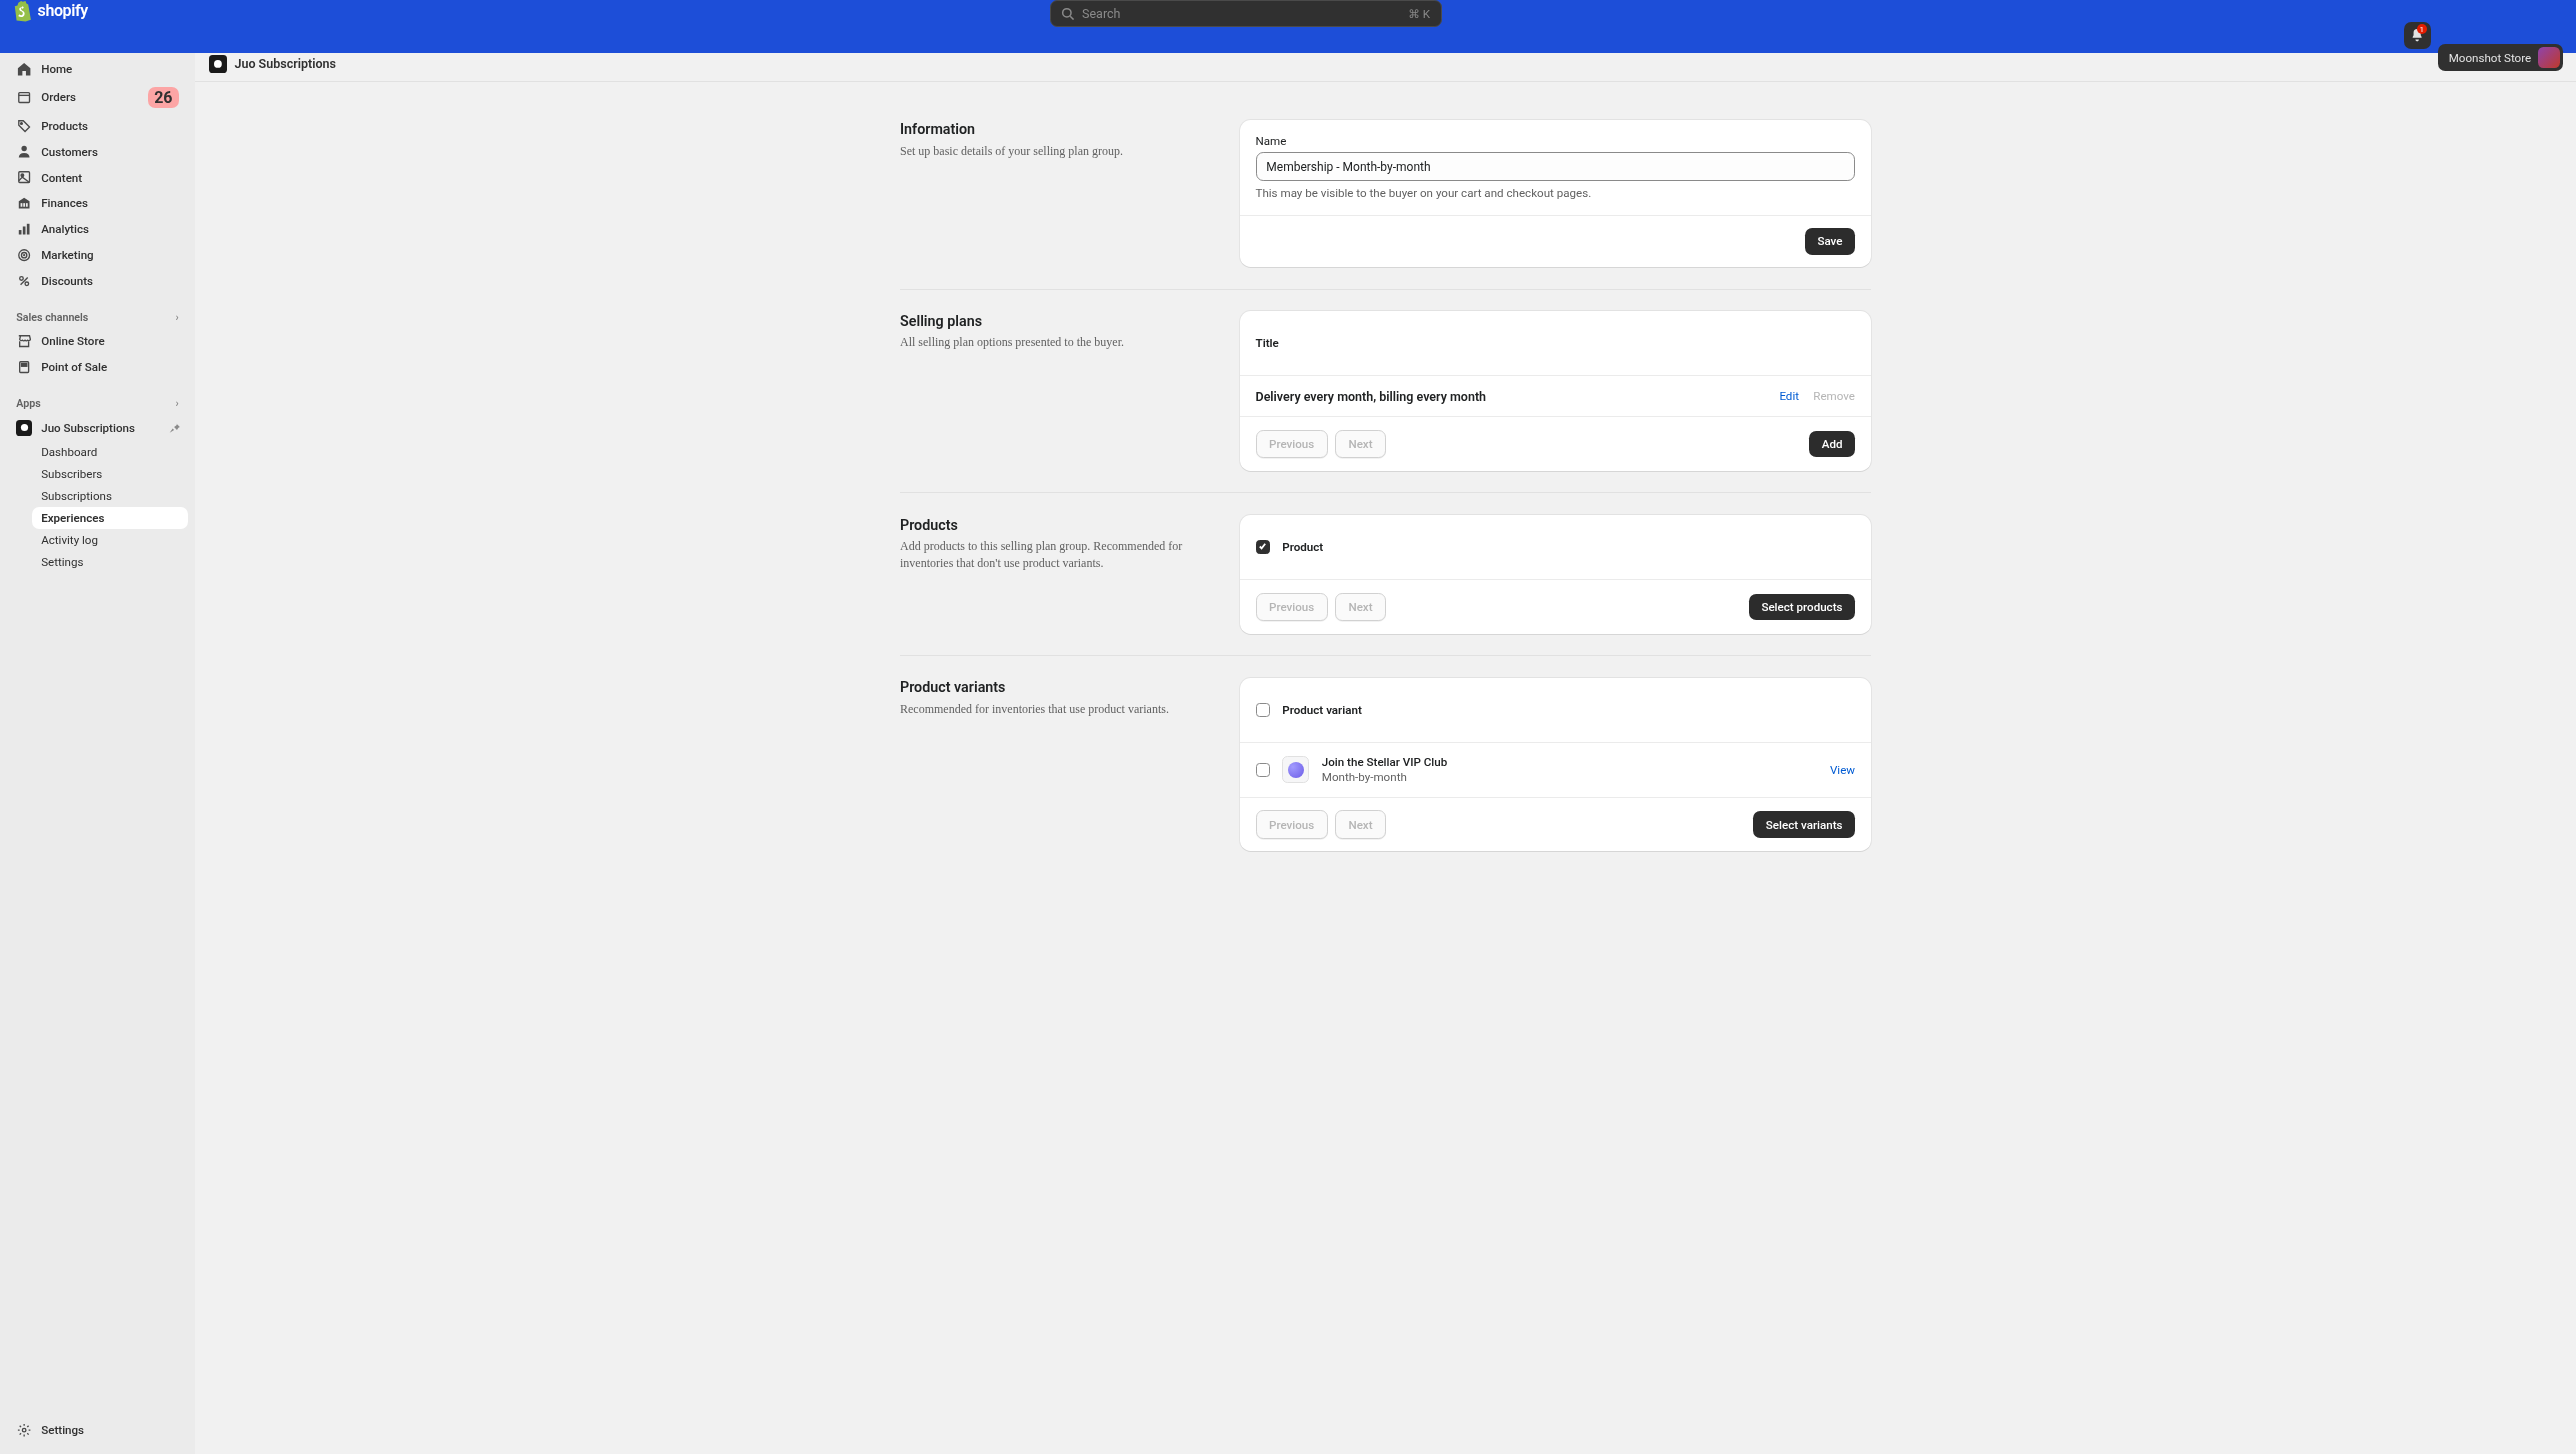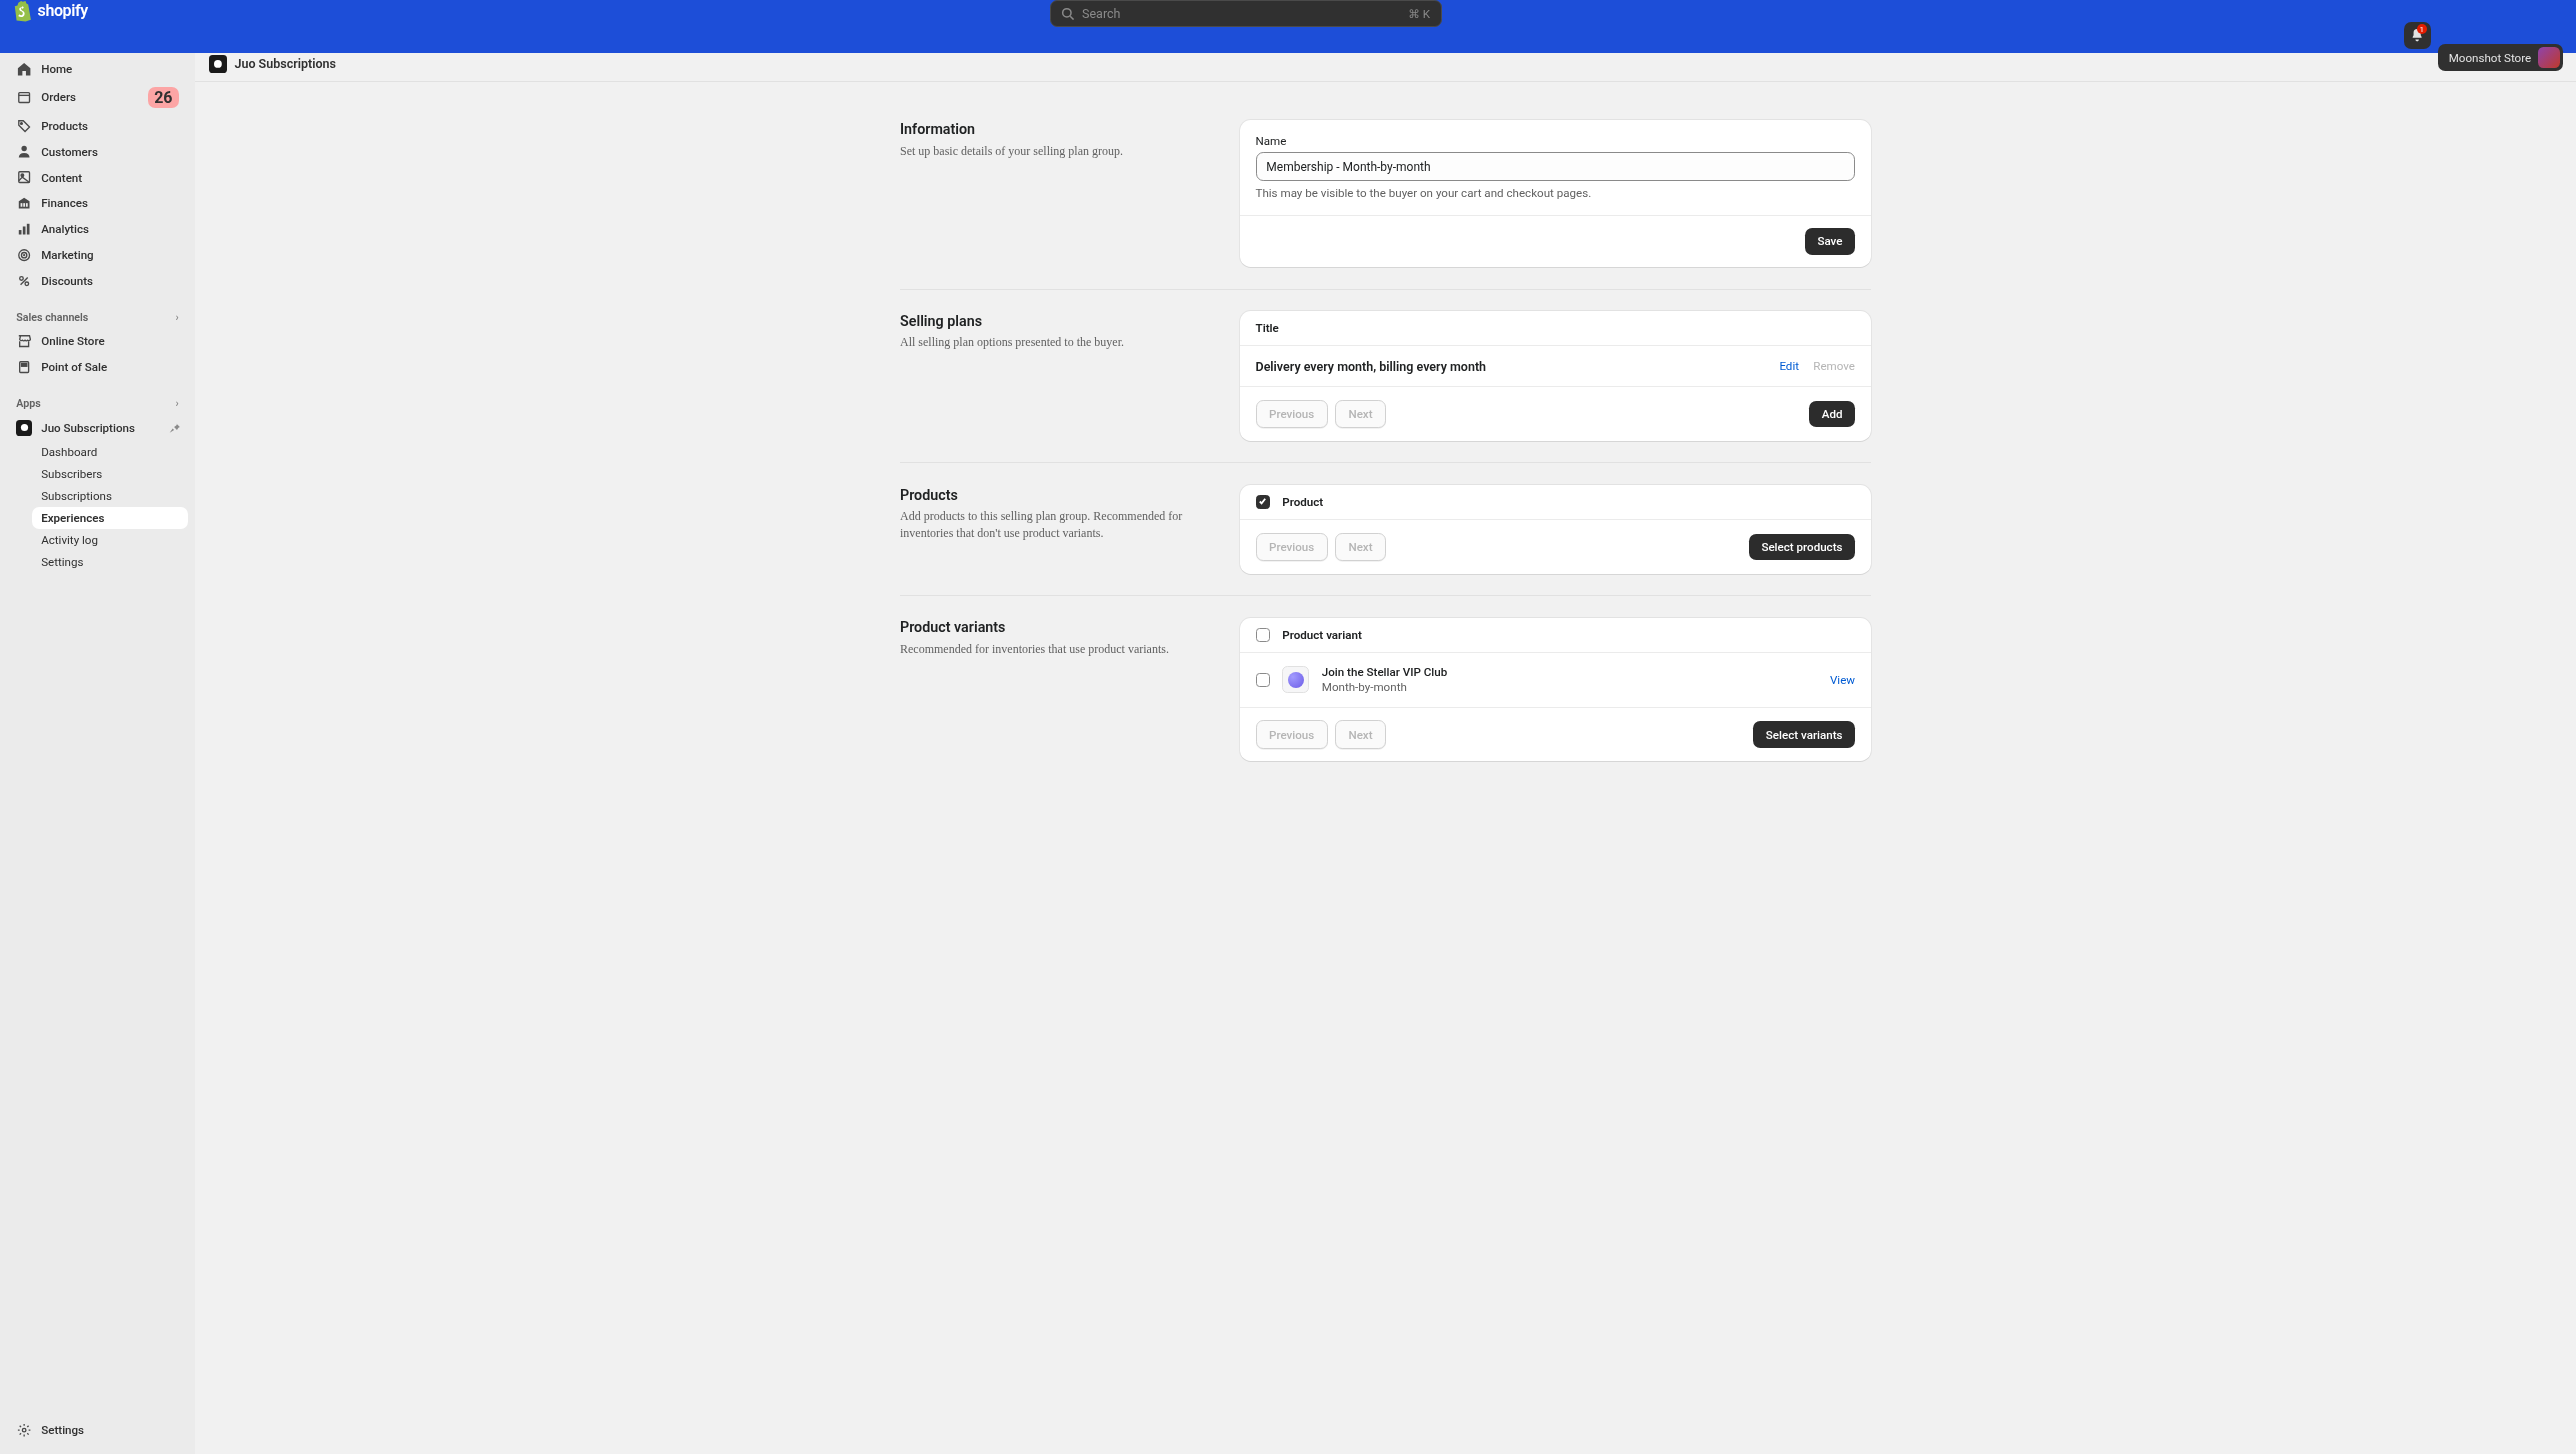--- a/index.html
+++ b/index.html
@@ -48,21 +48,21 @@
     .section + .section { border-top: 0.9px solid #e1e1e1; }
     .section-info { width: 318px; flex-shrink: 0; padding-top: 1.8px; }
     .section-info h2 { font-size: 14.3px; font-weight: 600; margin-bottom: 5.4px; color: #202223; }
     .section-info p { color: #616161; font-size: 12px; line-height: 1.4; font-family: Liberation Serif, serif; }
     .section-body { flex: 1; }
     
     .card { background: #fff; border-radius: 10.7px; box-shadow: 0 0.9px 0 rgba(0,0,0,0.05), 0 0 0 0.9px rgba(0,0,0,0.06); overflow: hidden; }
     .card-pad { padding: 14.3px 16px; }
     .card-footer { padding: 12.5px 16px; display: flex; justify-content: flex-end; border-top: 0.9px solid #ebebeb; }
     .card-row { padding: 12.5px 16px; border-top: 0.9px solid #ebebeb; display: flex; align-items: center; }
-    .card-header-row { padding: 10px 16px; display: flex; align-items: flex-start; gap: 12.5px; }
+    .card-header-row { padding: 25px 16px; display: flex; align-items: flex-start; gap: 12.5px; }
     
     .label { font-size: 11.6px; color: #202223; font-weight: 450; display: block; margin-bottom: 4.5px; }
     .input { width: 100%; padding: 6.3px 9.8px; border: 0.9px solid #8a8a8a; border-radius: 7.2px; font-size: 12px; background: #fdfdfd; font-family: inherit; color: #202223; }
     .help { font-size: 11.6px; color: #616161; margin-top: 5.4px; }
     
     .btn { padding: 6.3px 12.5px; border-radius: 7.2px; font-size: 11.6px; font-weight: 500; cursor: pointer; border: none; font-family: inherit; }
     .btn-primary { background: #2c2c2c; color: #fff; }
     .btn-secondary { background: #fff; border: 0.9px solid #d1d1d1; color: #303030; box-shadow: 0 0.9px 0 rgba(0,0,0,0.05); }
     .btn-secondary:disabled { color: #b5b5b5; cursor: default; background: #fafafa; }
     .btn-group { display: flex; gap: 7.2px; }

